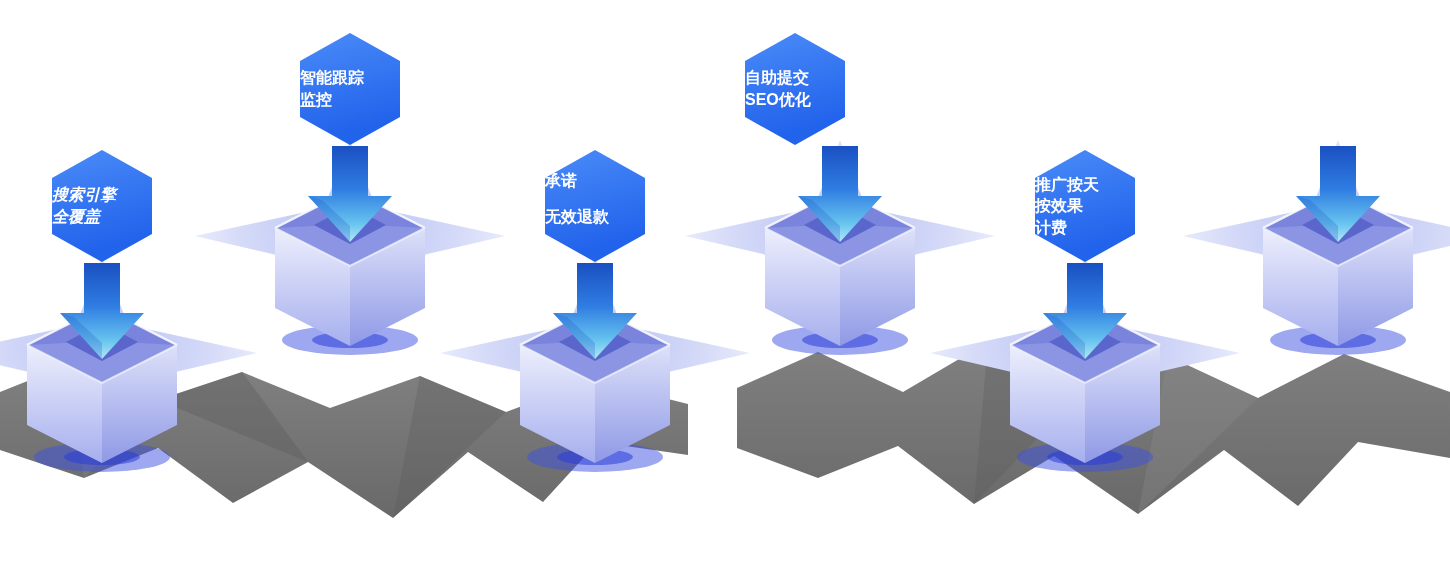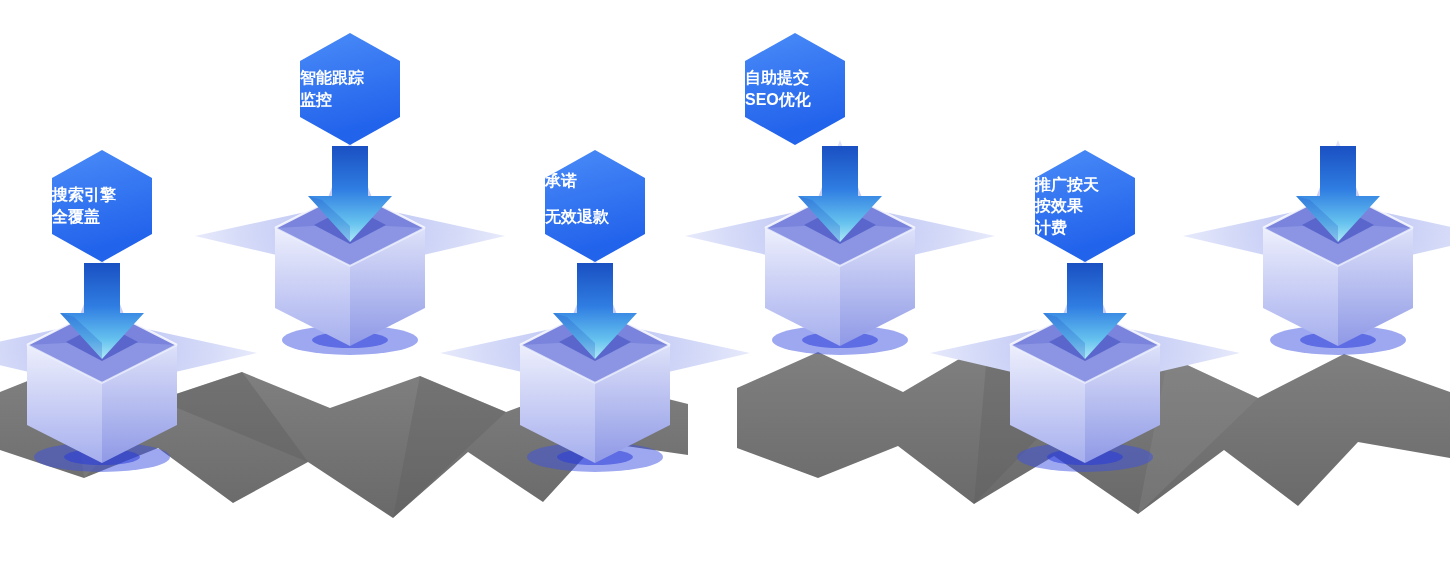--- a/index.html
+++ b/index.html
@@ -108,21 +108,21 @@
       <use xlink:href="#unitGfx" href="#unitGfx" transform="translate(840,228)"></use>
     </g>
     <g>
       <use xlink:href="#unitGfx" href="#unitGfx" transform="translate(1085,345)"></use>
     </g>
     <g>
       <use xlink:href="#unitGfx" href="#unitGfx" transform="translate(1338,228)"></use>
     </g>
   </svg>
 
-  <div class="hex" style="left:52px; top:150px;">
+  <div class="hex" style="left:52px; top:150px;font-style:italic;">
     <div class="hex-line">搜索引擎</div>
     <div class="hex-line">全覆盖</div>
     <div class="hex-line"></div>
   </div>
 
   <div class="hex" style="left:300px; top:33px;">
     <div class="hex-line">智能跟踪</div>
     <div class="hex-line">监控</div>
     <div class="hex-line"></div>
   </div>

